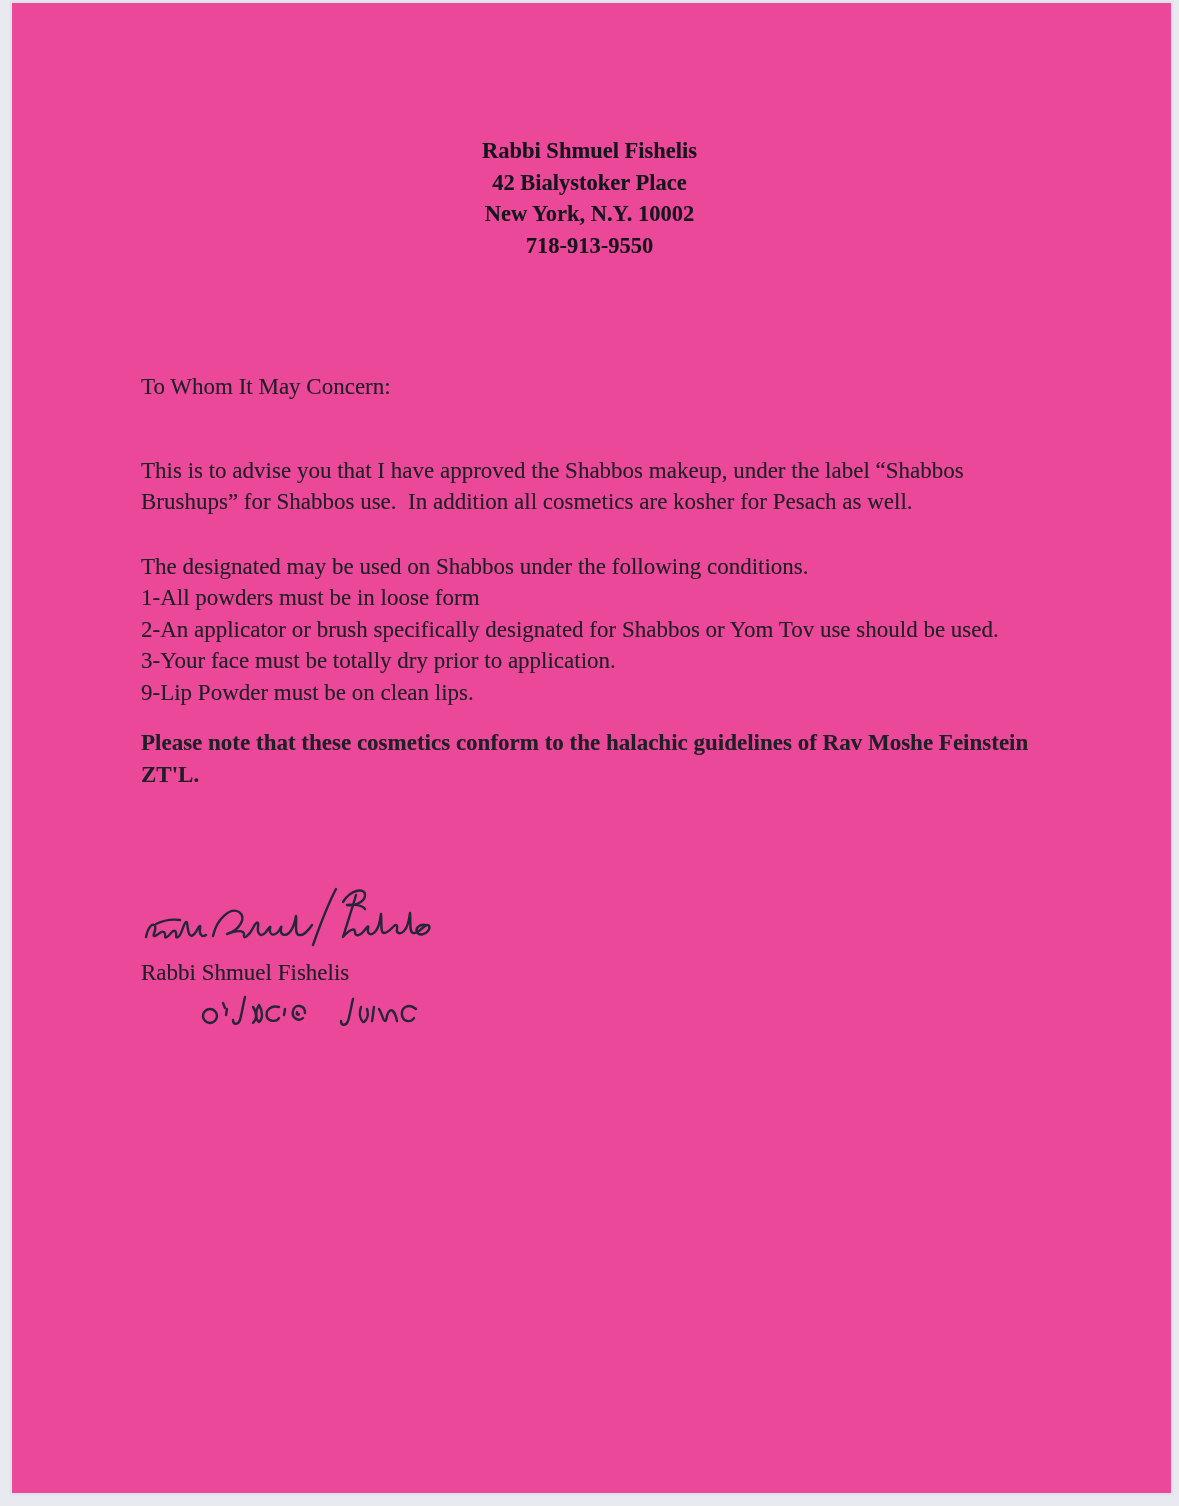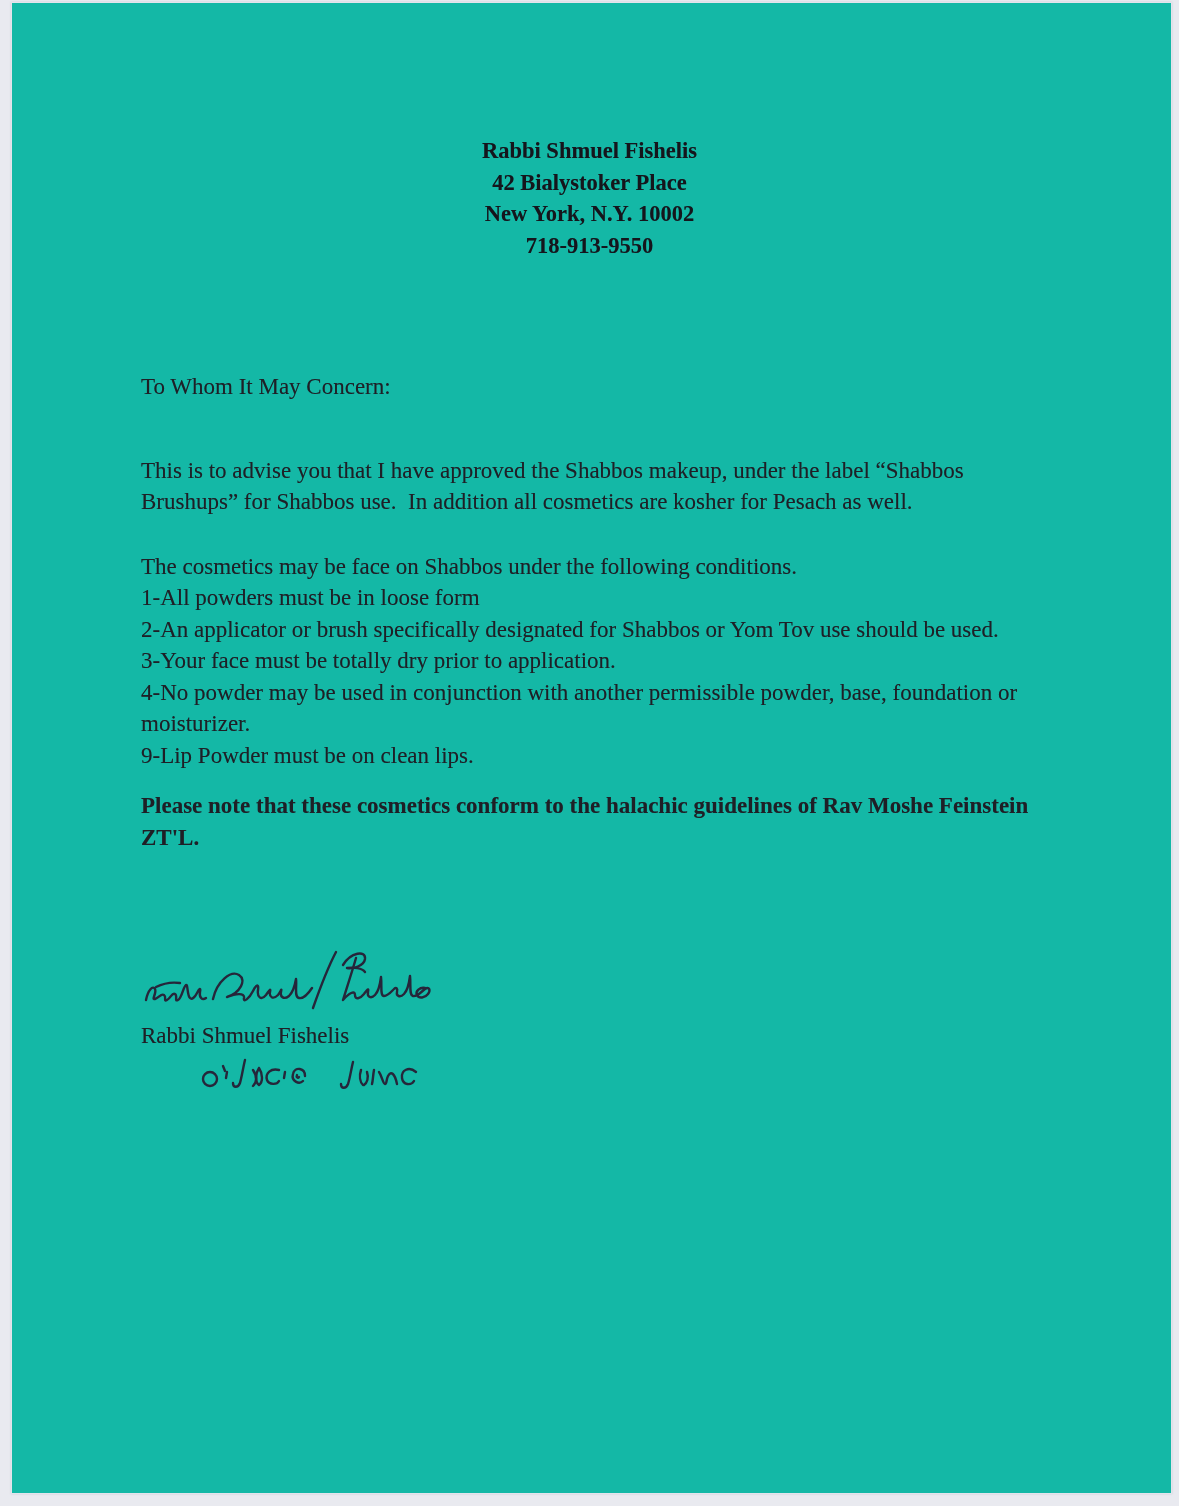--- a/index.html
+++ b/index.html
@@ -4,21 +4,21 @@
 <style>
   * { margin:0; padding:0; box-sizing:border-box; }
   html,body { width:1179px; height:1506px; overflow:hidden; }
   body {
     background:#e9eaf0;
     font-family:"Liberation Serif","DejaVu Serif",serif;
     color:#1f1f26;
   }
   .page {
     position:absolute; left:11px; top:2px; width:1161px; height:1492px;
-    background:#14b8a6;
+    background:#ec4899;
     border:1px solid #e3e4ec;
     box-shadow:0 0 2px rgba(120,120,140,0.25);
   }
   .content {
     position:relative;
     margin:0 133px 0 129px; 
     font-size:23px;
     line-height:31.5px;
     text-shadow:0 0 0.5px rgba(25,25,35,0.35);
   }
@@ -57,25 +57,24 @@
       <div>New York, N.Y. 10002</div>
       <div>718-913-9550</div>
     </header>
 
 
     <p class="salutation">To Whom It May Concern:</p>
 
     <p class="para intro-para">This is to advise you that I have approved the Shabbos makeup, under the label “Shabbos Brushups” for Shabbos use.  In addition all cosmetics are kosher for Pesach as well.</p>
 
     <div class="conditions">
-      <p class="para cond-line">The cosmetics may be face on Shabbos under the following conditions.</p>
+      <p class="para cond-line">The designated may be used on Shabbos under the following conditions.</p>
       <p class="para cond-line">1-All powders must be in loose form</p>
       <p class="para cond-line">2-An applicator or brush specifically designated for Shabbos or Yom Tov use should be used.</p>
       <p class="para cond-line">3-Your face must be totally dry prior to application.</p>
-      <p class="para cond-line">4-No powder may be used in conjunction with another permissible powder, base, foundation or moisturizer.</p>
       <p class="para cond-line">9-Lip Powder must be on clean lips.</p>
     </div>
 
     <p class="para closing">Please note that these cosmetics conform to the halachic guidelines of Rav Moshe Feinstein ZT'L.</p>
 
     <div class="signature-block">
       <svg class="signature-svg" width="290" height="75" viewBox="0 0 290 75" role="img" aria-label="Rabbi Shmuel Fishelis">
 
         <path d="M3,57 C5,47 10,42 12,46 C14,50 8,57 12,56 C16,55 18,50 21,52 C24,54 20,59 24,57 C28,55 29,49 32,51 C35,53 31,59 35,57 C39,55 40,44 43,42 C45,41 44,52 47,55 C49,57 52,54 54,50 C56,46 58,44 57,49 C56,54 59,58 63,55"></path>
         <path d="M13,44 C21,40 30,39 37,40"></path>

